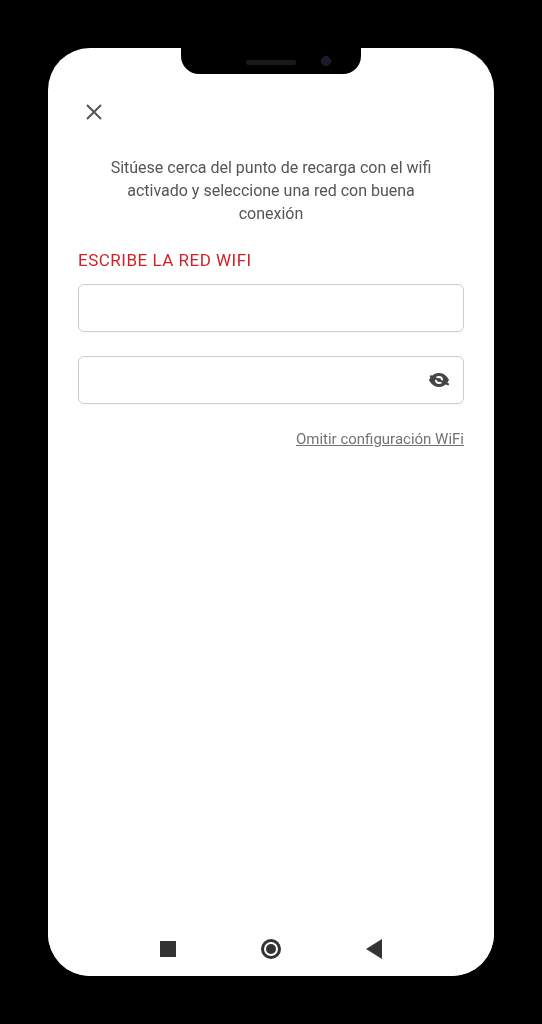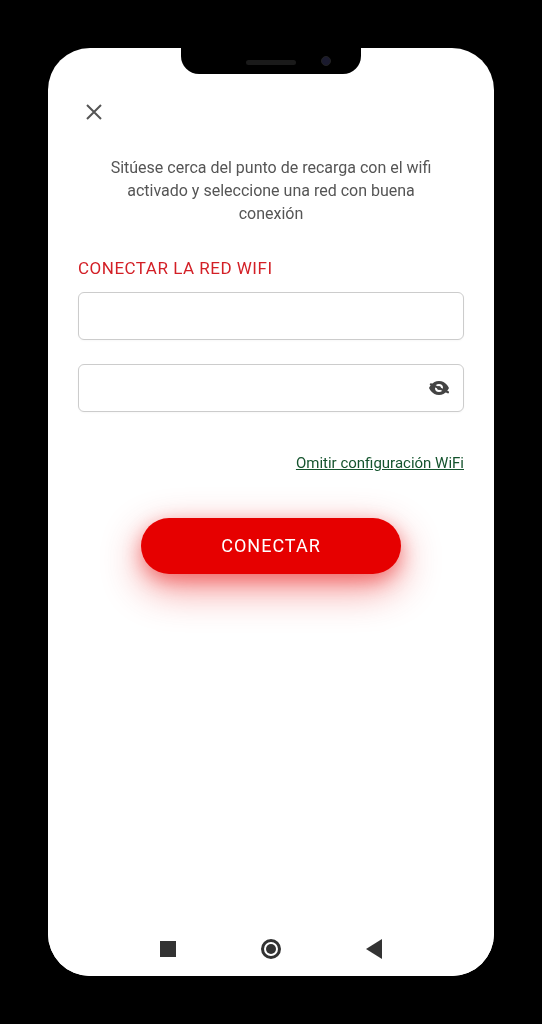--- a/index.html
+++ b/index.html
@@ -6,28 +6,28 @@
     body { width:542px; height:1024px; background:#000; display:flex; align-items:center; justify-content:center; }
     .phone-frame { width:498px; height:980px; background:#000; border-radius:60px; position:relative; padding:20px; }
     .phone-body { width:100%; height:100%; background:#000; border-radius:48px; padding:6px; position:relative; }
     .notch { position:absolute; top:6px; left:50%; transform:translateX(-50%); width:180px; height:26px; background:#000; border-radius:0 0 18px 18px; z-index:10; display:flex; align-items:center; justify-content:flex-end; padding-right:30px;}
     .speaker { position:absolute; top:12px; left:50%; transform:translateX(-50%); width:50px; height:5px; background:#1a1a1a; border-radius:3px;}
     .camera { width:10px; height:10px; background:#1a1a2e; border-radius:50%; border:1px solid #222;}
     .screen { width:100%; height:100%; background:#fff; border-radius:42px; overflow:hidden; display:flex; flex-direction:column; position:relative; }
     .content { flex:1; padding:48px 30px 0 30px; display:flex; flex-direction:column; }
     .close-btn { width:32px; height:32px; cursor:pointer; display:flex; align-items:center; justify-content:center; margin-bottom:28px; }
     .close-btn svg { width:24px; height:24px; stroke:#555; stroke-width:2; }
-    .instructions { text-align:center; color:#555; font-size:16px; line-height:1.45; padding:0 16px; margin-bottom:32px; }
+    .instructions { text-align:center; color:#555; font-size:16px; line-height:1.45; padding:0 16px; margin-bottom:24px; }
     .field-label { color:#D31F26; font-size:17px; letter-spacing:0.5px; margin-bottom:14px; font-weight:400;}
     .input-wrap { position:relative; margin-bottom:24px; }
     .text-input { width:100%; height:48px; border:1px solid #ccc; border-radius:6px; padding:0 14px; font-size:16px; background:#fff; box-shadow:0 1px 2px rgba(0,0,0,0.03);}
     .pw-wrap .text-input { padding-right:48px; }
     .eye-btn { position:absolute; right:10px; top:50%; transform:translateY(-50%); width:30px; height:30px; display:flex; align-items:center; justify-content:center; cursor:pointer;}
     .eye-btn svg { width:24px; height:24px; fill:#444;}
-    .skip-link { text-align:right; color:#14532d; font-size:15px; text-decoration:underline; cursor:pointer; margin-top:18px; margin-bottom:46px;}
+    .skip-link { text-align:right; color:#737373; font-size:15px; text-decoration:underline; cursor:pointer; margin-top:2px; margin-bottom:46px;}
     .connect-btn { align-self:center; width:260px; height:56px; background:#E60000; color:#fff; border:none; border-radius:28px; font-size:18px; letter-spacing:1px; cursor:pointer; box-shadow:0 14px 40px rgba(230,0,0,0.45), 0 6px 18px rgba(230,0,0,0.35);}
     .nav-bar { height:54px; background:#fff; border-top:0; display:flex; align-items:center; justify-content:space-around; padding:0 70px;}
     .nav-sq { width:16px; height:16px; background:#333;}
     .nav-circ { width:20px; height:20px; border:3px solid #333; border-radius:50%; position:relative;}
     .nav-circ::after { content:""; position:absolute; inset:2px; background:#333; border-radius:50%;}
     .nav-tri { width:0; height:0; border-top:10px solid transparent; border-bottom:10px solid transparent; border-right:16px solid #333;}
     .side-btn { position:absolute; background:#000; border-radius:2px;}
     .sb-left1 { left:-4px; top:180px; width:4px; height:40px;}
     .sb-left2 { left:-4px; top:250px; width:4px; height:70px;}
     .sb-left3 { left:-4px; top:340px; width:4px; height:70px;}
@@ -50,39 +50,38 @@
       <div class="content">
 
         <div class="close-btn">
           <svg viewBox="0 0 24 24" fill="none">
             <path d="M5 5 L19 19 M19 5 L5 19"></path>
           </svg>
         </div>
 
         <div class="instructions">Sitúese cerca del punto de recarga con el wifi activado y seleccione una red con buena conexión</div>
 
-        <div class="field-label">CONECTAR LA RED WIFI</div>
+        <div class="field-label">ESCRIBE LA RED WIFI</div>
         <div class="input-wrap">
           <input type="text" class="text-input" value="" style="">
         </div>
 
         <div class="input-wrap pw-wrap">
           <input type="password" class="text-input" value="" style="">
           <div class="eye-btn">
             <svg viewBox="0 0 24 24">
               <path d="M12 5c-7 0-10 7-10 7s3 7 10 7 10-7 10-7-3-7-10-7zm0 11a4 4 0 110-8 4 4 0 010 8z" fill="#444"></path>
               <path d="M12 10a2 2 0 100 4 2 2 0 000-4z" fill="#444"></path>
               <rect x="2" y="11" width="21" height="2.2" rx="1" fill="#444" transform="rotate(25 12 12)"></rect>
             </svg>
           </div>
         </div>
 
         <div class="skip-link">Omitir configuración WiFi</div>
 
-        <button class="connect-btn">CONECTAR</button>
 
       </div>
 
       <div class="nav-bar">
         <div class="nav-sq"></div>
         <div class="nav-circ"></div>
         <div class="nav-tri"></div>
       </div>
     </div>
   </div>

